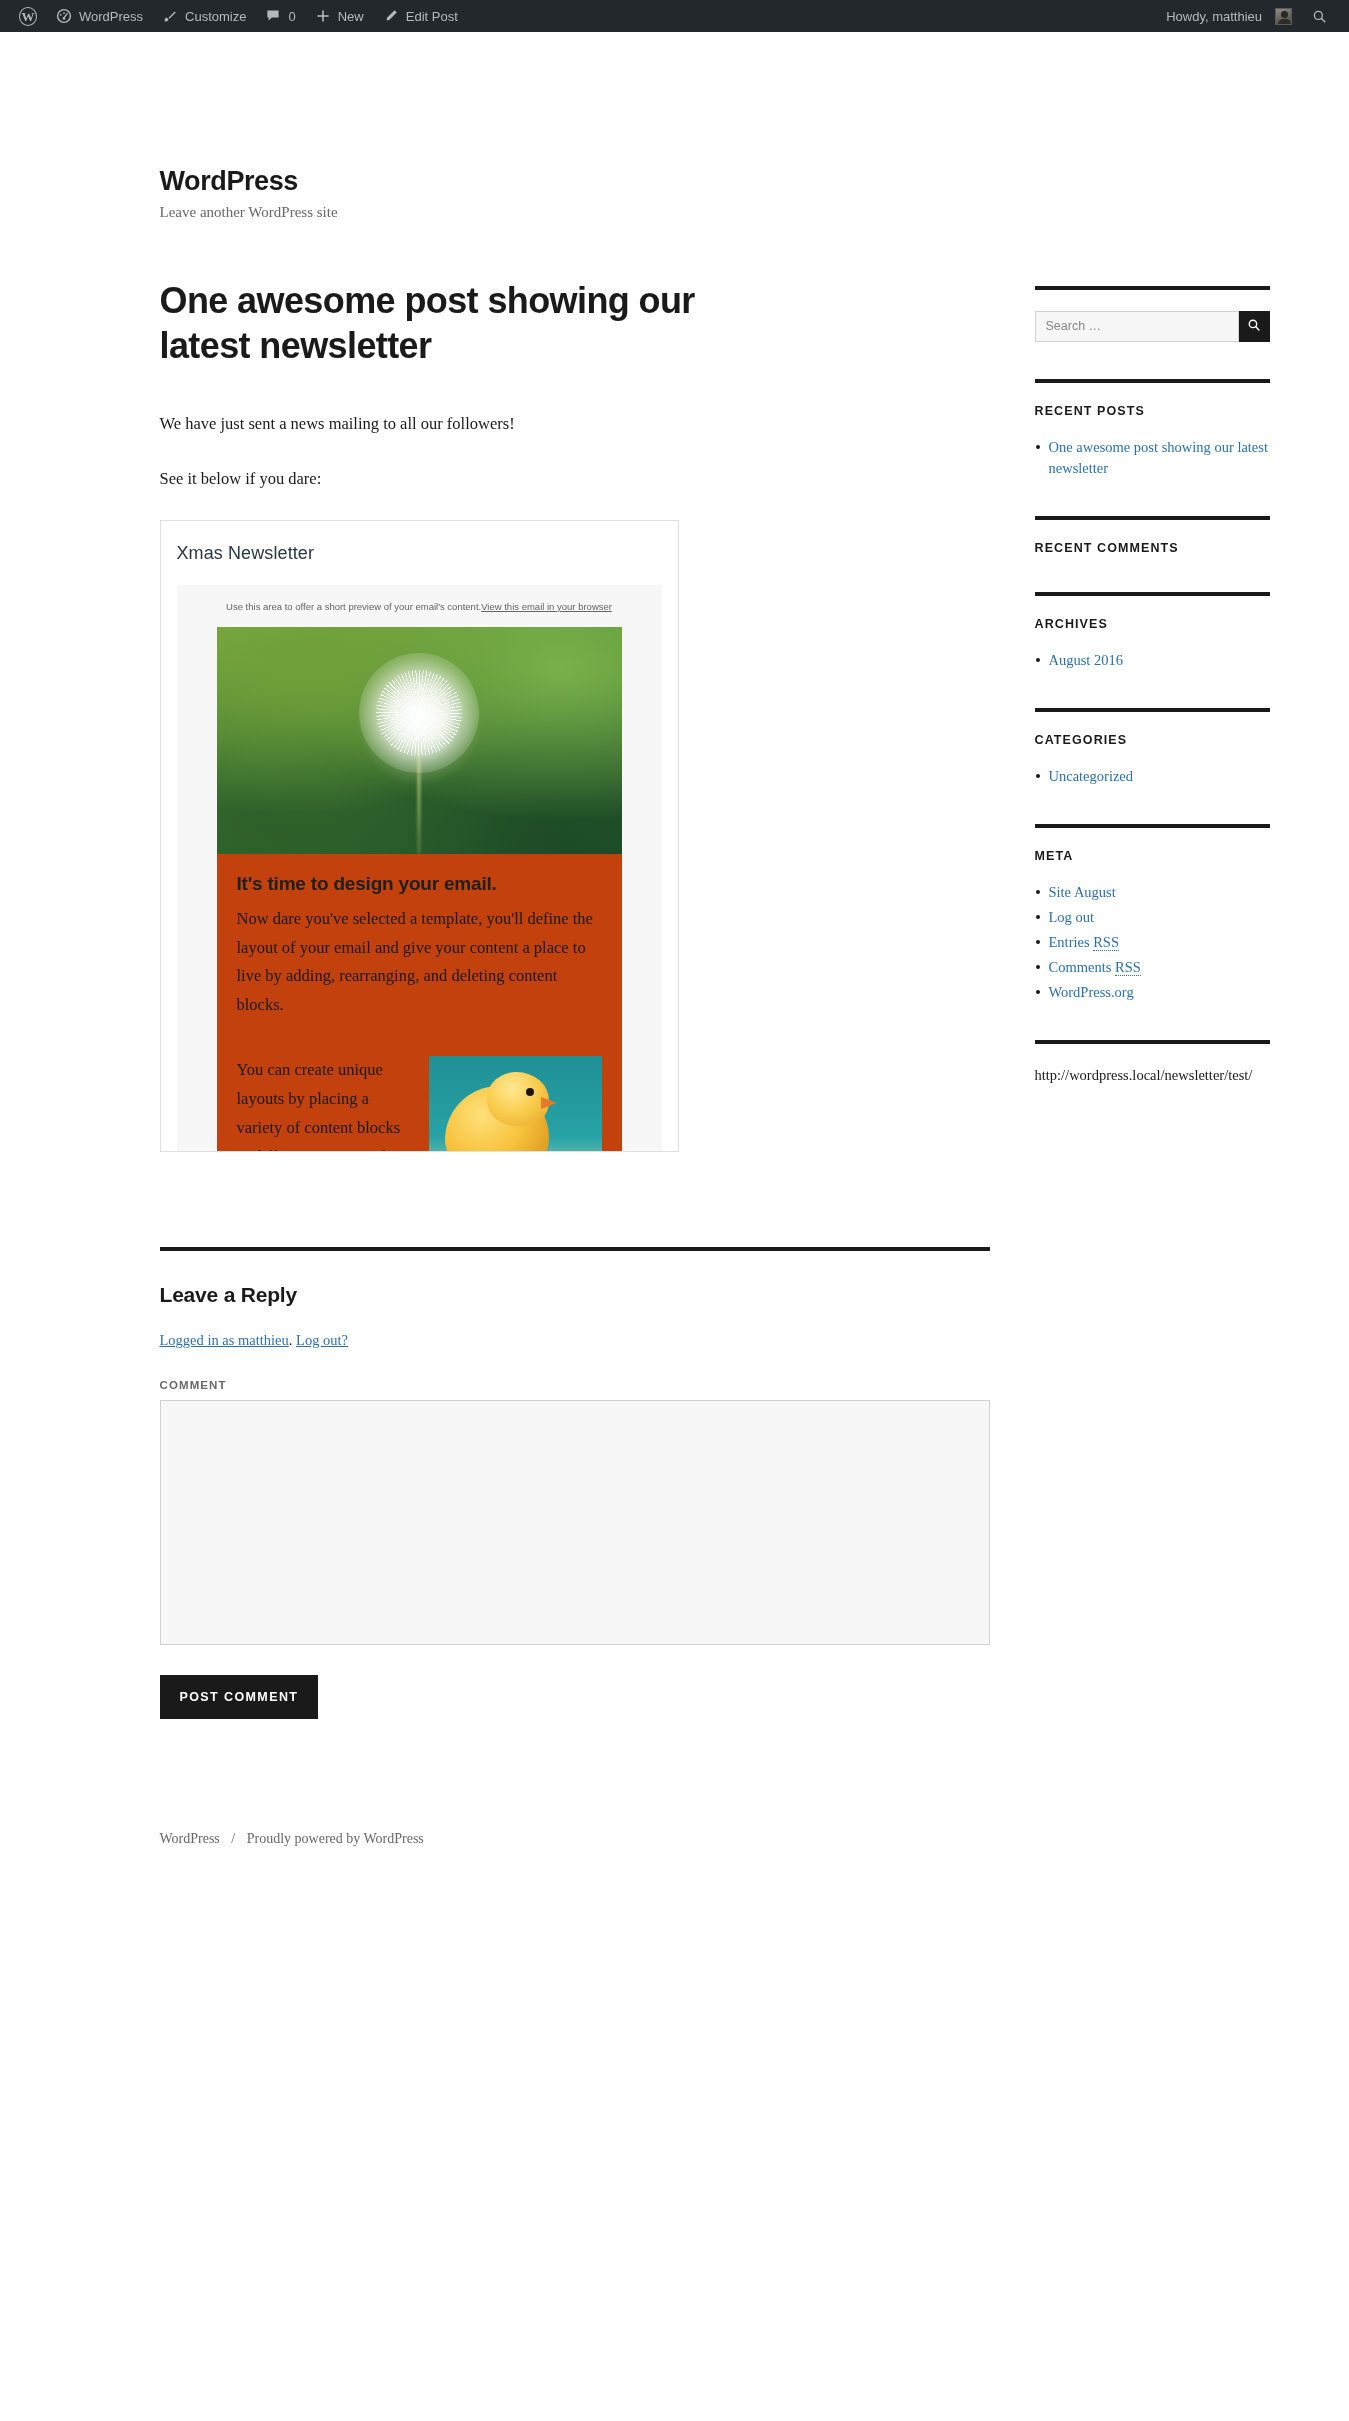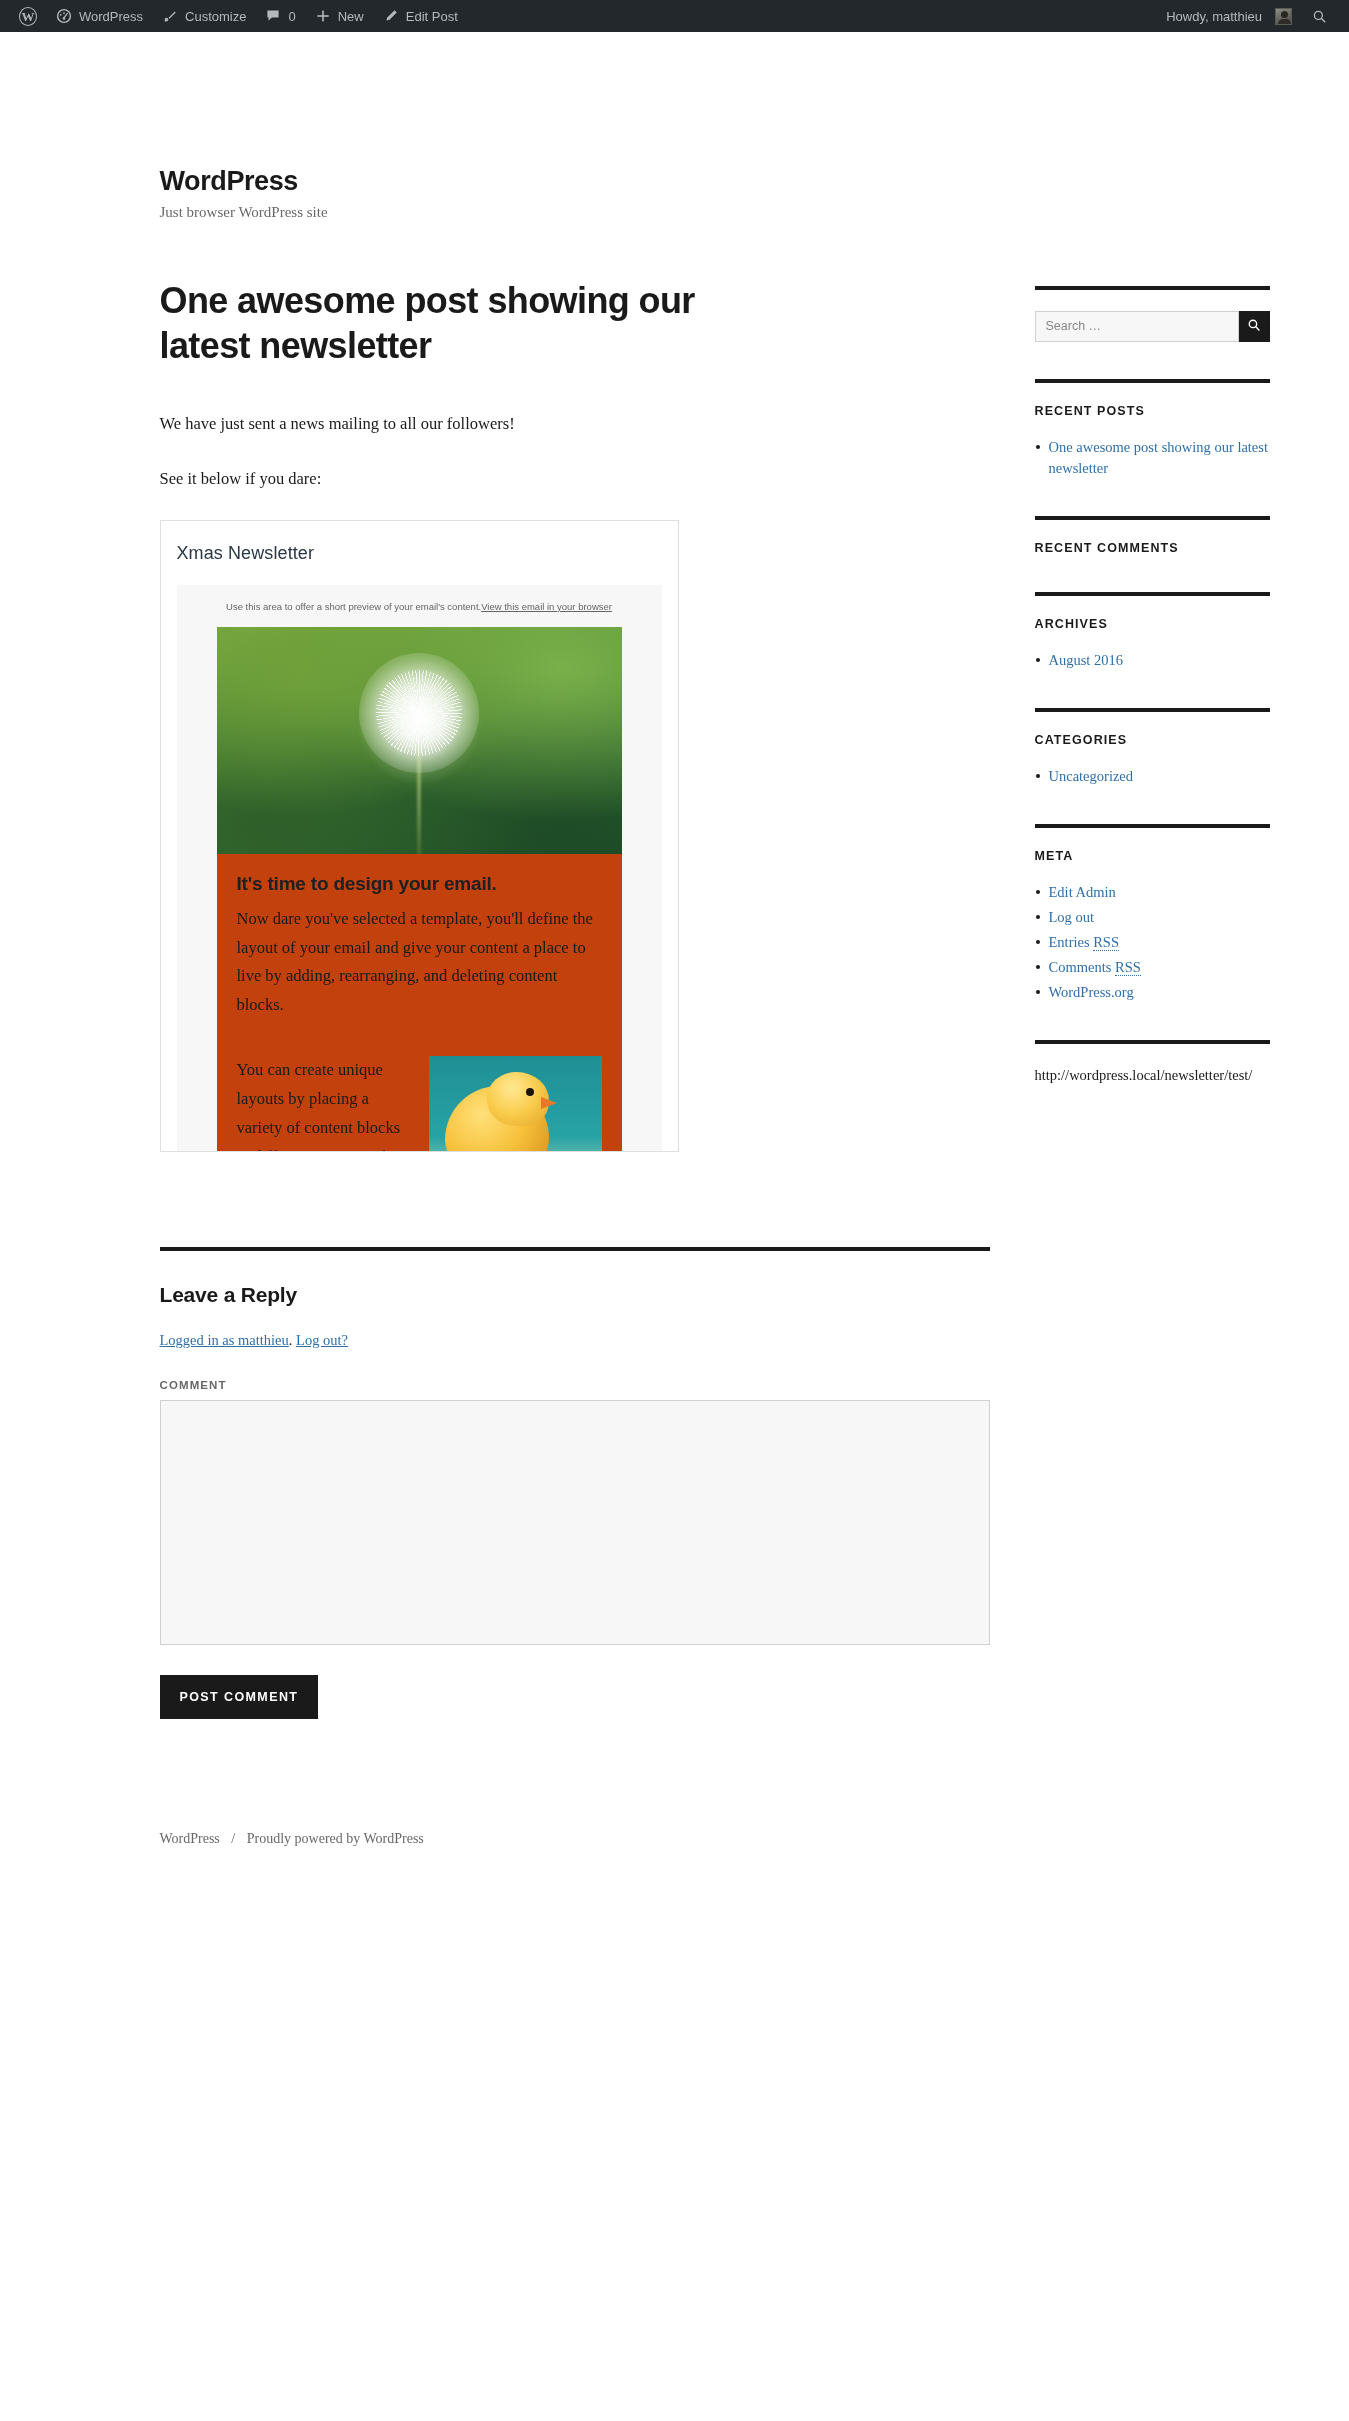--- a/index.html
+++ b/index.html
@@ -505,21 +505,21 @@
       </span>
     </a>
   </div>
 </div>
 
 <div class="page">
   <div class="site-wrap">
 
     <header class="site-header">
       <h1 class="site-title">WordPress</h1>
-      <p class="site-desc">Just browser WordPress site</p>
+      <p class="site-desc">Leave another WordPress site</p>
     </header>
 
     <div class="content">
 
       <main class="main-col">
         <article>
           <h2 class="entry-title">One awesome post showing our latest newsletter</h2>
 
           <div class="entry-content">
             <p class="p-first">We have just sent a news mailing to all our followers!</p>
@@ -642,21 +642,21 @@
               <a href="#">Uncategorized</a>
             </li>
           </ul>
         </div>
 
         <div class="widget">
           <div class="widget-rule"></div>
           <h2 class="widget-title">Meta</h2>
           <ul>
             <li>
-              <a href="#">Edit Admin</a>
+              <a href="#">Site August</a>
             </li>
             <li>
               <a href="#">Log out</a>
             </li>
             <li>
               <a href="#"><span>Entries </span><span class="abbr-rss">RSS</span></a>
             </li>
             <li>
               <a href="#"><span>Comments </span><span class="abbr-rss">RSS</span></a>
             </li>

